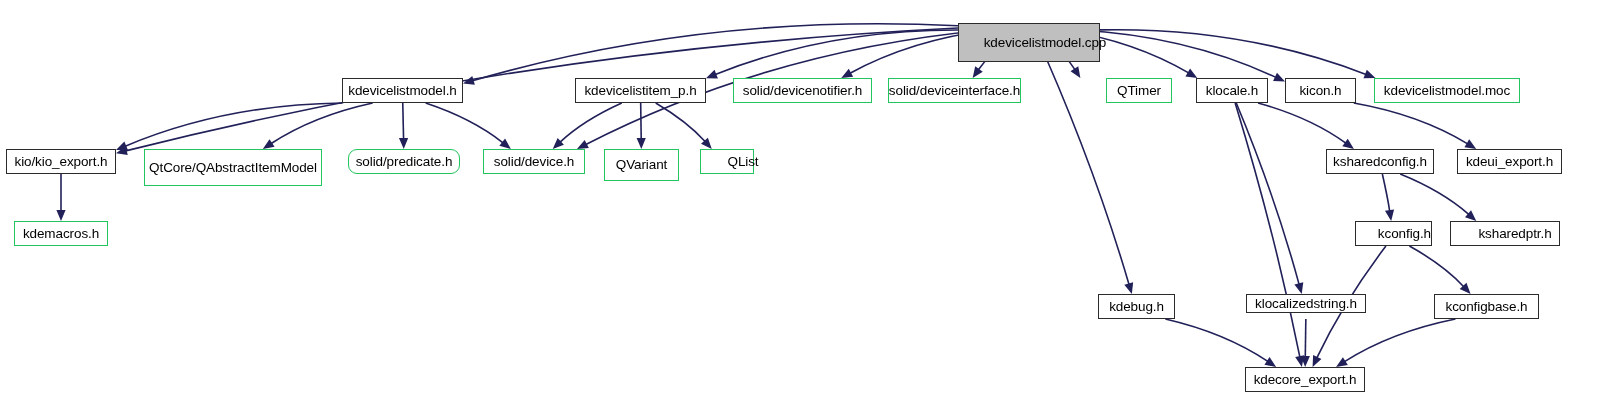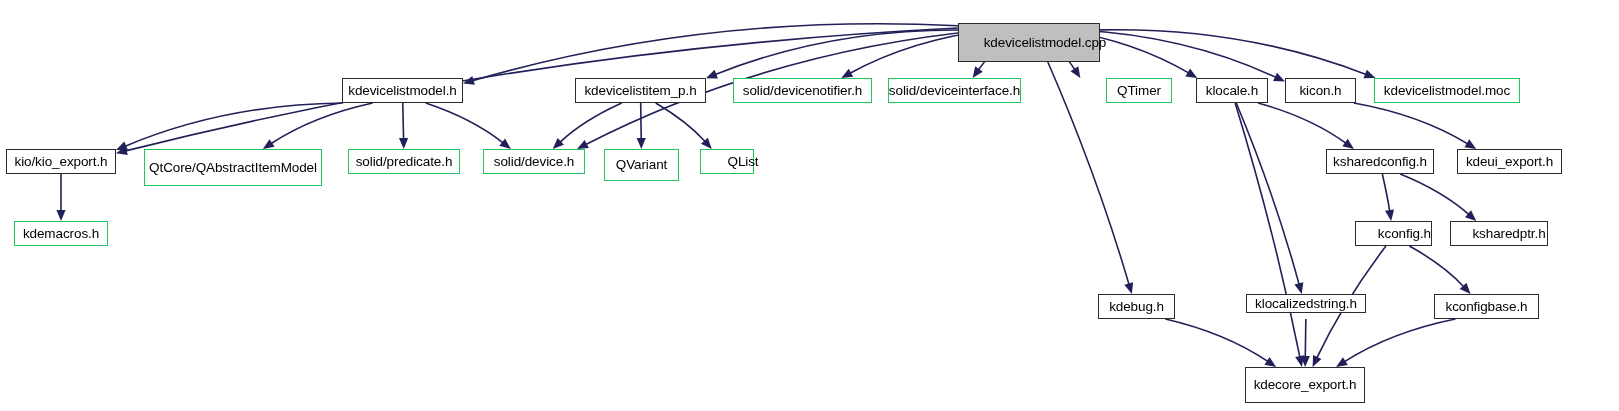--- a/index.html
+++ b/index.html
@@ -149,21 +149,21 @@
       </div>
       <div class="node-box " style="left: 1374px; top: 78px; width: 146px; height: 25px;">
         <span class="node-label">kdevicelistmodel.moc</span>
       </div>
       <div class="node-box solid" style="left: 6px; top: 149px; width: 110px; height: 25px;">
         <span class="node-label">kio/kio_export.h</span>
       </div>
       <div class="node-box " style="left: 144px; top: 149px; width: 178px; height: 37px;">
         <span class="node-label">QtCore/QAbstractItemModel</span>
       </div>
-      <div class="node-box " style="left: 348px; top: 149px; width: 112px; height: 25px;">
+      <div class="node-box " style="left: 348px; top: 149px; width: 112px; height: 25px; border-radius: 9px;">
         <span class="node-label">solid/predicate.h</span>
       </div>
       <div class="node-box " style="left: 483px; top: 149px; width: 102px; height: 25px;">
         <span class="node-label">solid/device.h</span>
       </div>
       <div class="node-box " style="left: 604px; top: 149px; width: 75px; height: 32px;">
         <span class="node-label">QVariant</span>
       </div>
       <div class="node-box " style="left: 700px; top: 149px; width: 54px; height: 25px; padding-left: 32px;">
         <span class="node-label">QList</span>
@@ -173,29 +173,29 @@
       </div>
       <div class="node-box solid" style="left: 1457px; top: 149px; width: 105px; height: 25px;">
         <span class="node-label">kdeui_export.h</span>
       </div>
       <div class="node-box " style="left: 14px; top: 221px; width: 94px; height: 25px;">
         <span class="node-label">kdemacros.h</span>
       </div>
       <div class="node-box solid" style="left: 1355px; top: 221px; width: 77px; height: 25px; justify-content: flex-end;">
         <span class="node-label">kconfig.h</span>
       </div>
-      <div class="node-box solid" style="left: 1450px; top: 221px; width: 98px; height: 25px; padding-left: 20px;">
+      <div class="node-box solid" style="left: 1450px; top: 221px; width: 110px; height: 25px; padding-left: 20px;">
         <span class="node-label">ksharedptr.h</span>
       </div>
       <div class="node-box solid" style="left: 1098px; top: 294px; width: 77px; height: 25px;">
         <span class="node-label">kdebug.h</span>
       </div>
       <div class="node-box solid" style="left: 1246px; top: 294px; width: 120px; height: 19px;">
         <span class="node-label">klocalizedstring.h</span>
       </div>
       <div class="node-box solid" style="left: 1434px; top: 294px; width: 105px; height: 25px;">
         <span class="node-label">kconfigbase.h</span>
       </div>
-      <div class="node-box solid" style="left: 1245px; top: 367px; width: 120px; height: 36px;">
+      <div class="node-box solid" style="left: 1245px; top: 367px; width: 120px; height: 25px;">
         <span class="node-label">kdecore_export.h</span>
       </div>
     </div>
 </div>
 
 </body></html>

